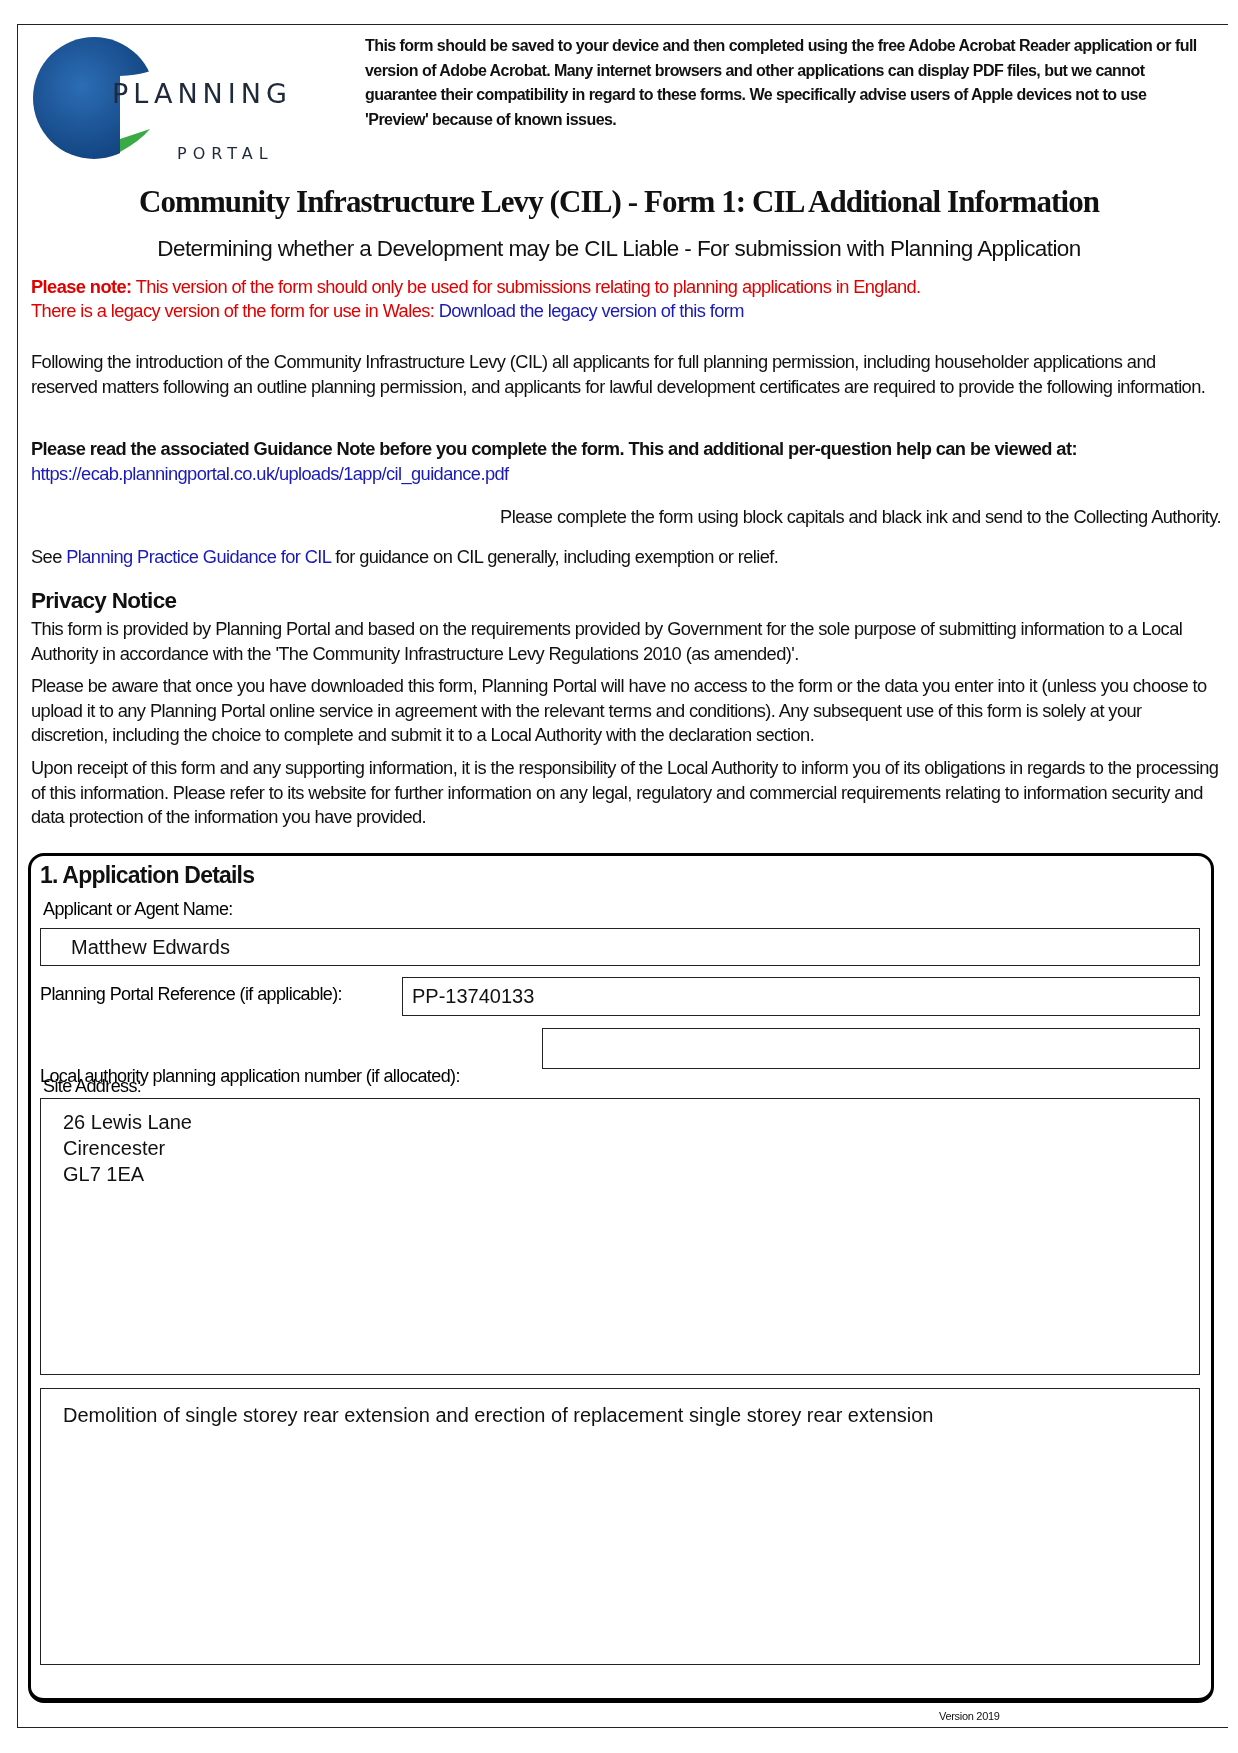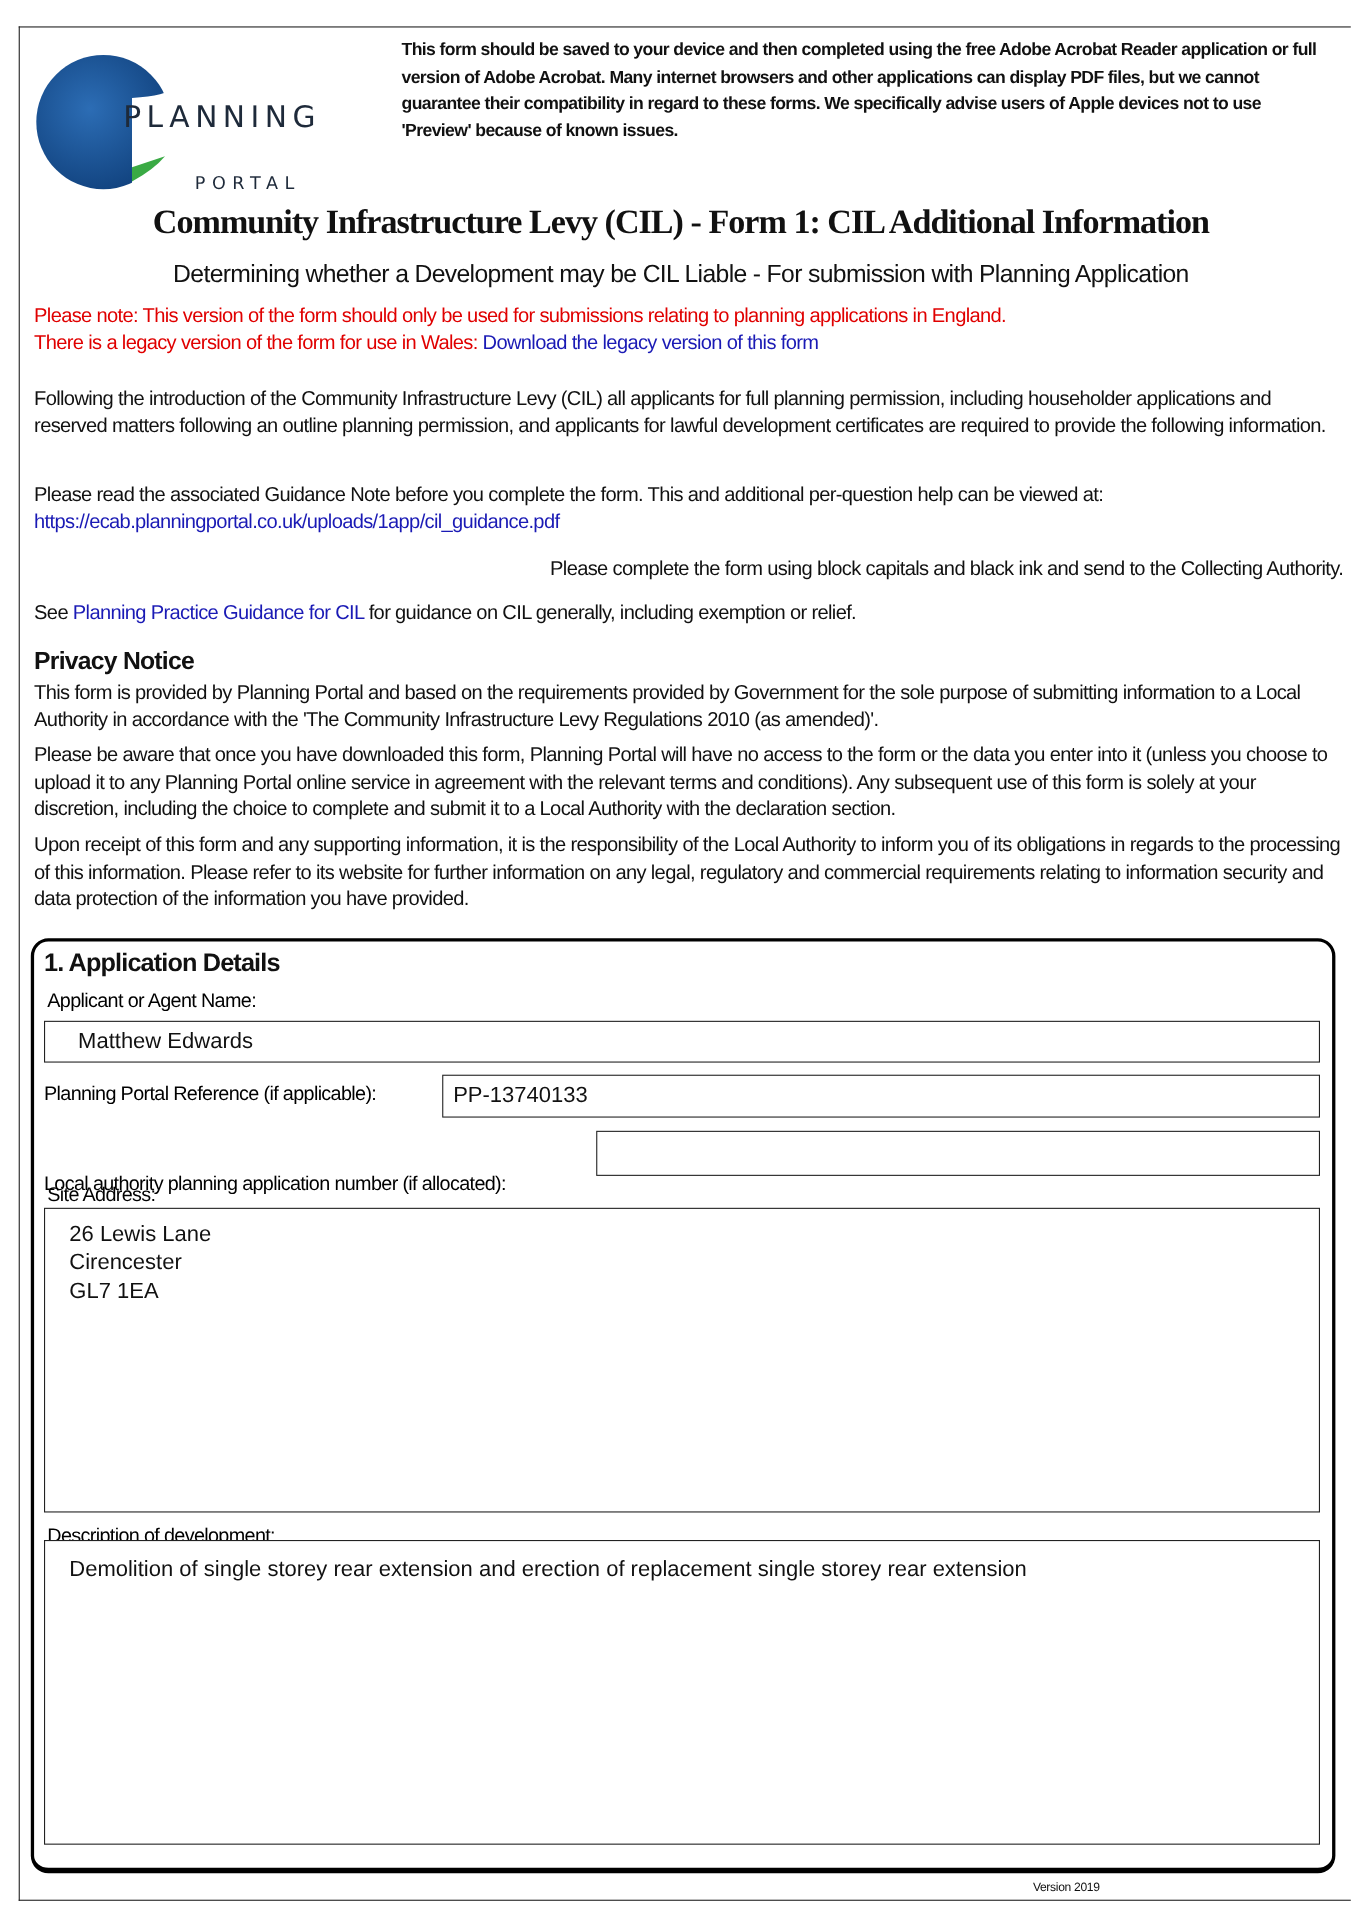--- a/index.html
+++ b/index.html
@@ -5,42 +5,42 @@
   * { box-sizing: border-box; margin: 0; padding: 0; }
   html, body { width: 1238px; height: 1753px; background: #ffffff; }
   body { position: relative; font-family: "Liberation Sans Narrow", "Liberation Sans", sans-serif; color: #111; overflow: hidden; }
 
   .page-frame {
     position: absolute; left: 17px; top: 24px; width: 1211px; height: 1704px;
     border-left: 1.5px solid #222; border-top: 1.5px solid #222; border-bottom: 1.5px solid #222;
   }
 
   
-  .logo { position: absolute; left: 32px; top: 49px; width: 280px; height: 125px; }
+  .logo { position: absolute; left: 32px; top: 36px; width: 280px; height: 125px; }
   .logo svg { width: 280px; height: 125px; display: block; }
 
   .acrobat-note {
     position: absolute; left: 365px; top: 34px; width: 845px;
     font-family: "Liberation Sans", sans-serif; font-weight: bold; font-size: 16px; line-height: 24.6px;
     letter-spacing: -0.55px; color: #111;
   }
 
   .title {
     position: absolute; left: 0; top: 184px; width: 1238px; text-align: center;
     font-family: Liberation Serif, serif; font-weight: bold; font-size: 31px; letter-spacing: -0.9px; color: #111;
   }
   .subtitle {
     position: absolute; left: 0; top: 236px; width: 1238px; text-align: center;
     font-family: "Liberation Sans", sans-serif; font-size: 22.5px; letter-spacing: -0.6px; color: #111;
   }
 
   .p { position: absolute; left: 31px; width: 1190px; font-family: "Liberation Sans", sans-serif; font-size: 18.3px; line-height: 24.5px; letter-spacing: -0.6px; color: #111; }
   .red { color: #e00000; }
   .blue { color: #1a1ab5; }
-  .bold { font-weight: normal; }
+  .bold { font-weight: bold; }
 
   .privacy-heading { position: absolute; left: 31px; top: 588px; font-family: "Liberation Sans", sans-serif; font-weight: bold; font-size: 22.5px; letter-spacing: -0.7px; color: #111; }
 
   
   .section {
     position: absolute; left: 28px; top: 853px; width: 1186px; height: 850px;
     border: 3px solid #000; border-radius: 16px; border-bottom-width: 5px;
   }
   .section-title { position: absolute; left: 9px; top: 6px; font-family: "Liberation Sans", sans-serif; font-weight: bold; font-size: 23px; letter-spacing: -0.8px; }
   .label { position: absolute; font-family: "Liberation Sans", sans-serif; font-size: 18px; letter-spacing: -0.6px; color: #000000; white-space: nowrap; }
@@ -115,17 +115,17 @@
 
   <div class="label" style="left:9px;top:180px;margin-top:30px;">Local authority planning application number (if allocated):</div>
   <div class="field" style="left:511px;top:172px;width:658px;height:41px;"></div>
 
   <div class="label" style="left:12px;top:220px;">Site Address:</div>
   <div class="field area" style="left:9px;top:242px;width:1160px;height:277px;padding-left:22px;padding-top:10px;">26 Lewis Lane
 Cirencester
 GL7 1EA</div>
 
   <div class="label" style="left:12px;top:530px;">Description of development:</div>
-  <div class="field area" style="left:9px;top:544px;width:1160px;height:277px;padding-left:22px;padding-top:13px;">Demolition of single storey rear extension and erection of replacement single storey rear extension</div>
+  <div class="field area" style="left:9px;top:532px;width:1160px;height:277px;padding-left:22px;padding-top:13px;">Demolition of single storey rear extension and erection of replacement single storey rear extension</div>
 </div>
 
 <div class="footer-page">Page 1 of 6</div>
 <div class="footer-version">Version 2019</div>
 
 </body></html>

